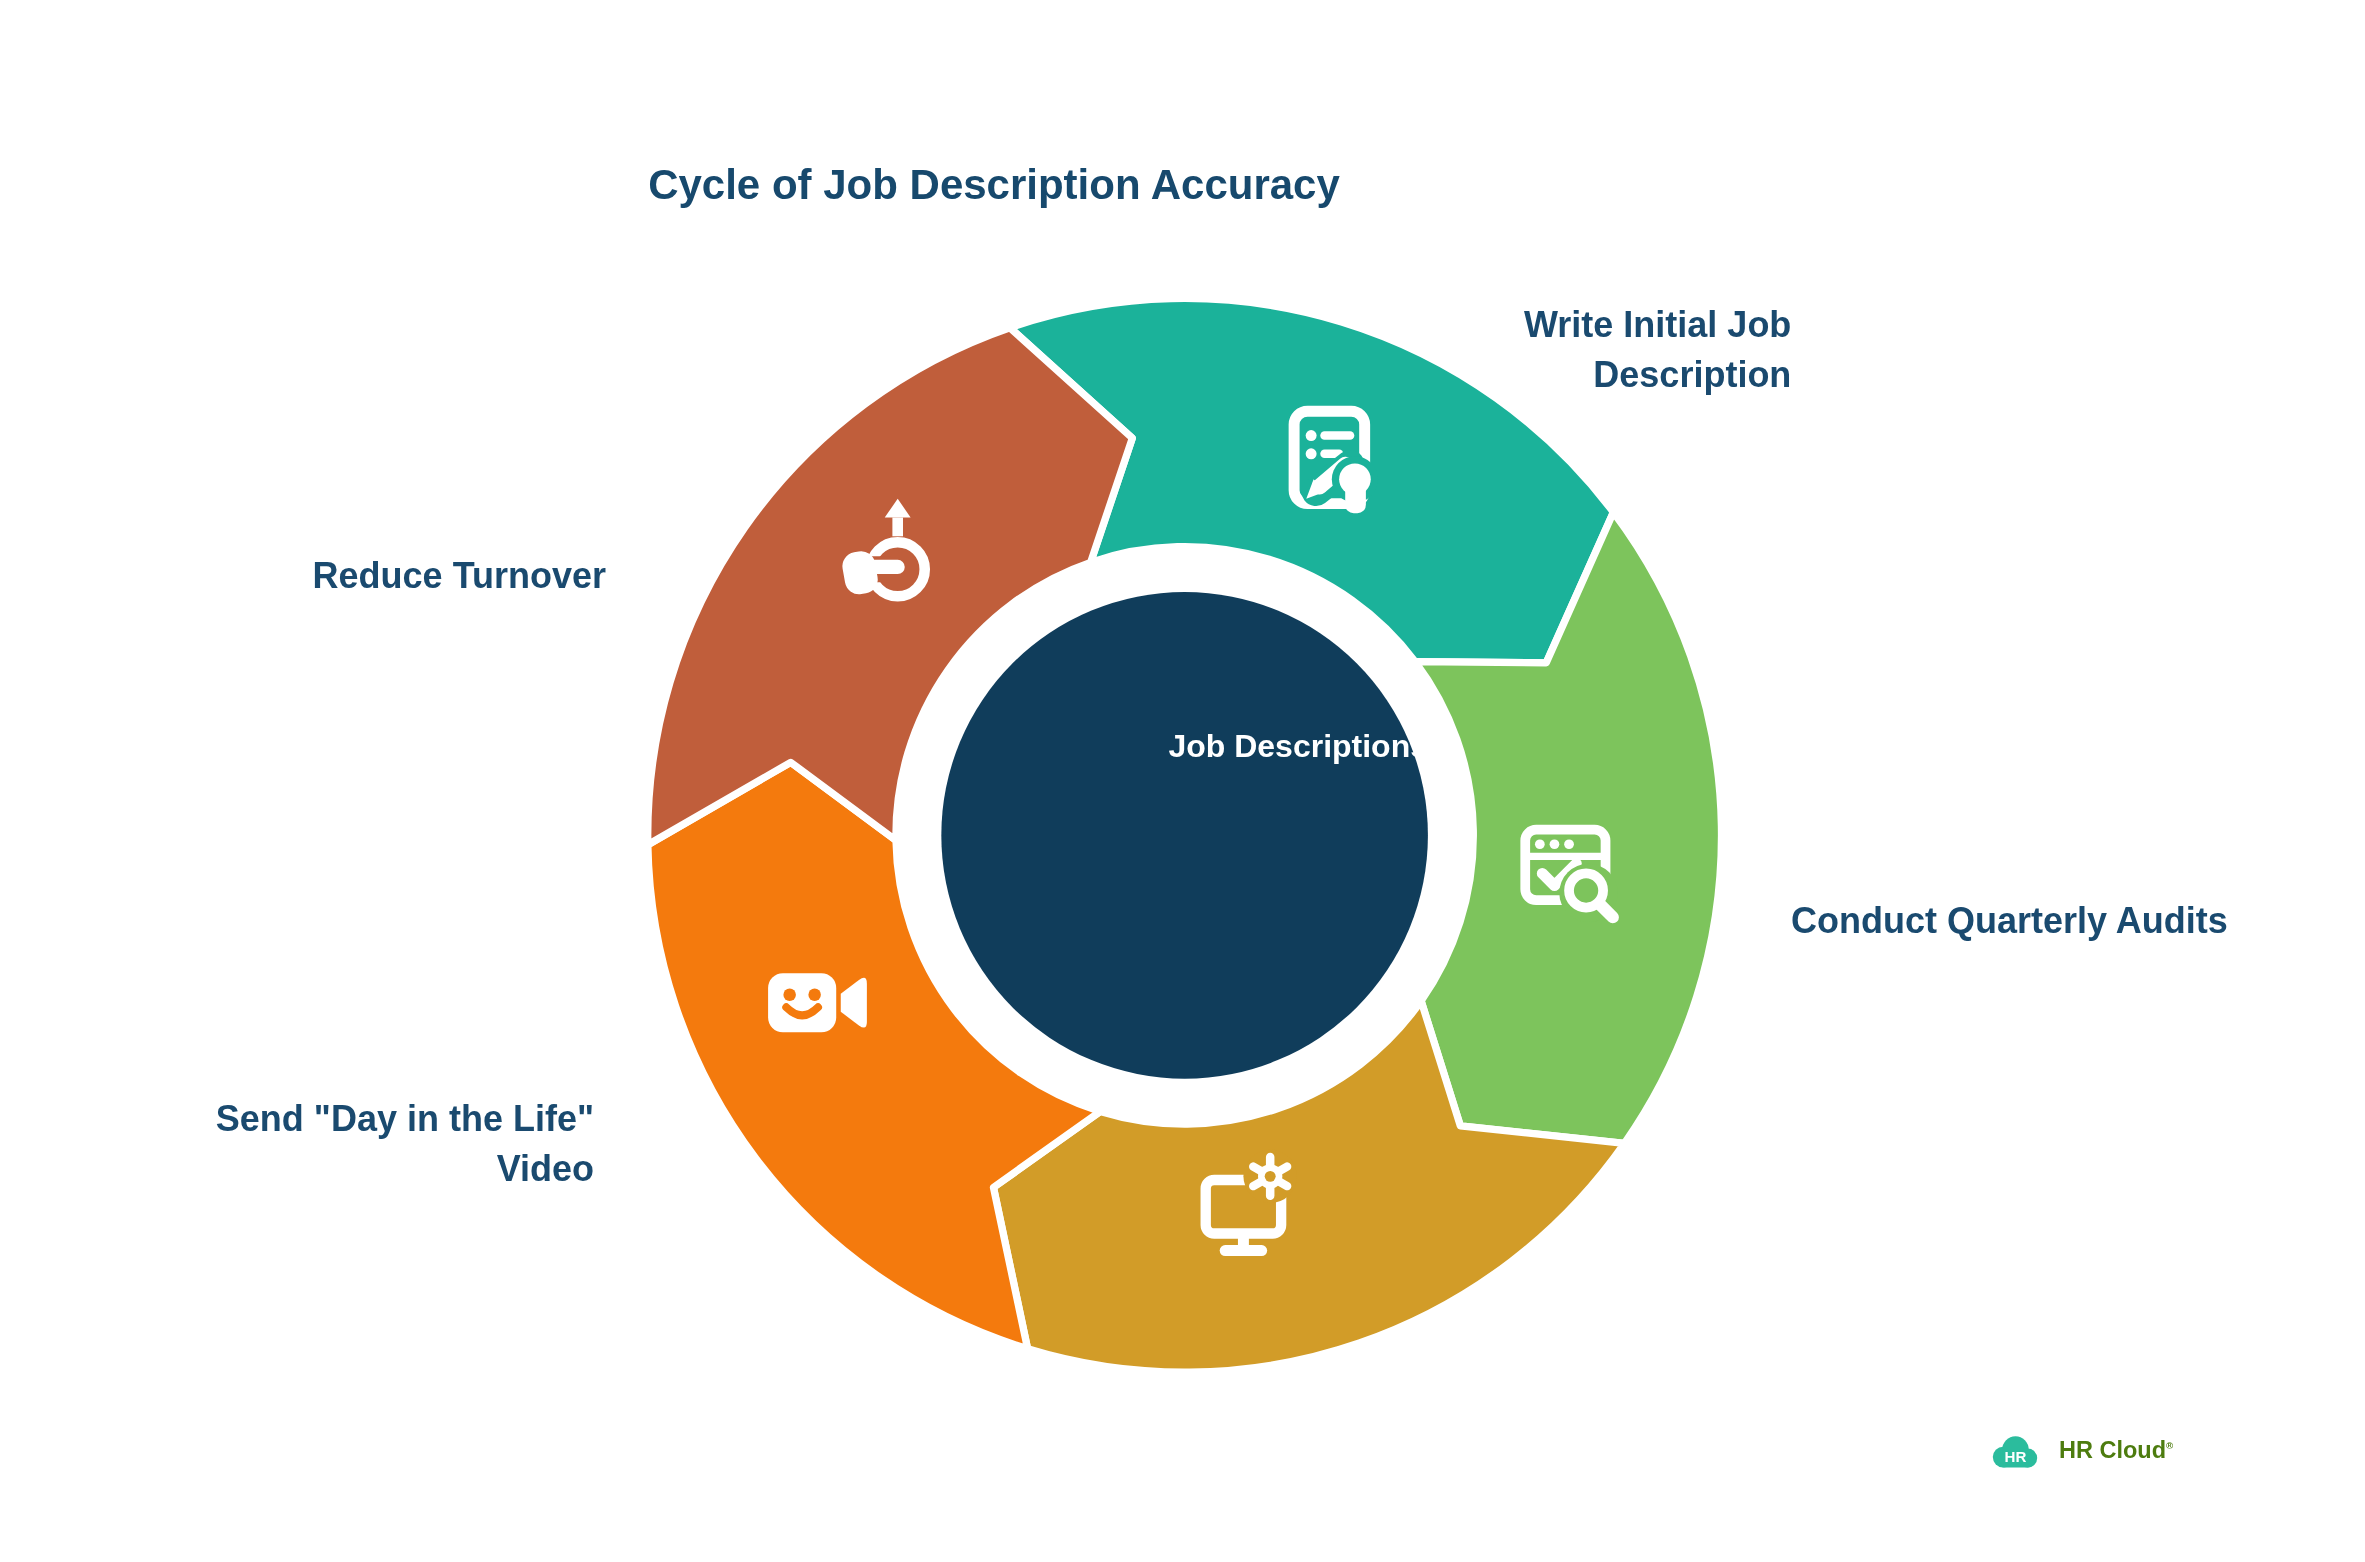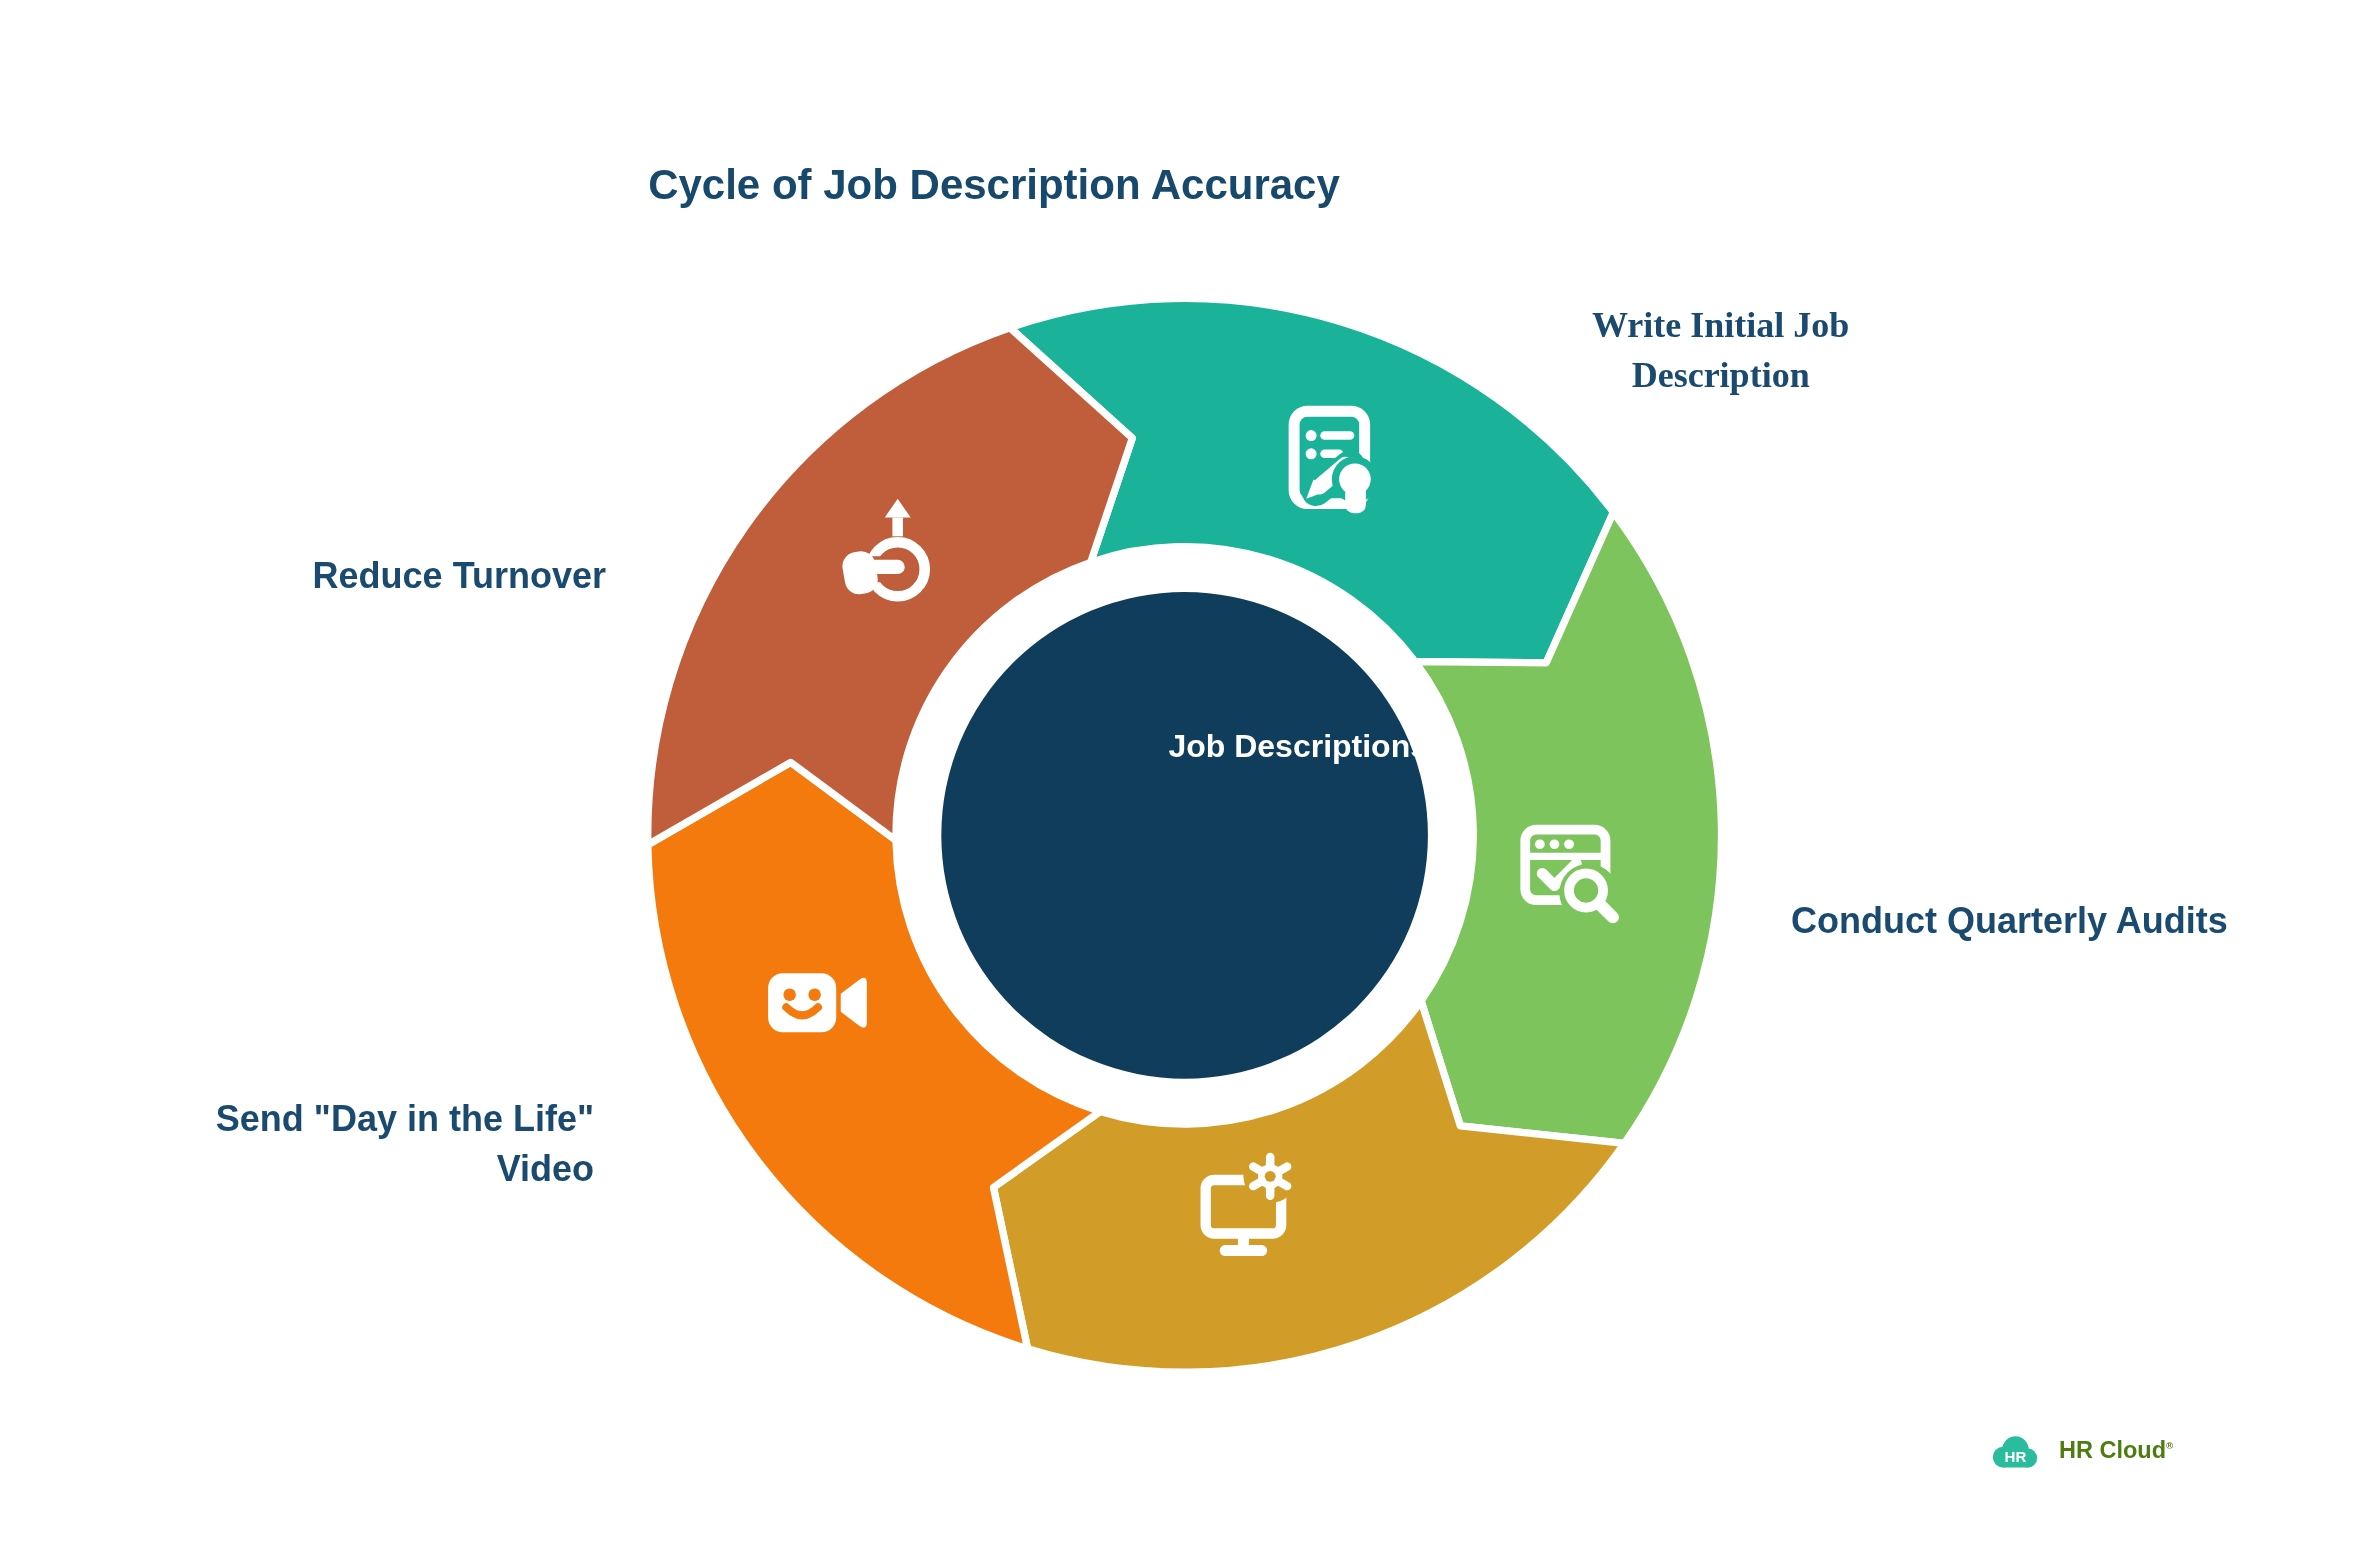--- a/index.html
+++ b/index.html
@@ -15,21 +15,21 @@
     text-align:center;
     font-size:42px;font-weight:bold;color:#17496D;
     letter-spacing:0px;
     margin-top:41px;
   }
   .seg-label{
     position:absolute;
     font-size:36px;font-weight:bold;color:#1A4A6F;
     line-height:50px;white-space:pre-line;
   }
-  .lbl-write{left:1592px;top:300px;text-align:center;font-family:Liberation Serif, serif;}
+  .lbl-write{left:1524px;top:300px;text-align:right;}
   .lbl-conduct{left:1791px;top:896px;text-align:left;}
   .lbl-update{left:1580px;top:1301px;text-align:left;}
   .lbl-send{right:1772px;top:1094px;text-align:right;}
   .lbl-reduce{right:1760px;top:535px;text-align:right;margin-top:16px;}
   .hub-label{
     position:absolute;left:941px;top:728px;width:487px;
     text-align:right;font-size:32px;font-weight:bold;color:#ffffff;
   }
   svg.wheel{position:absolute;left:0;top:0;}
   .logo{

